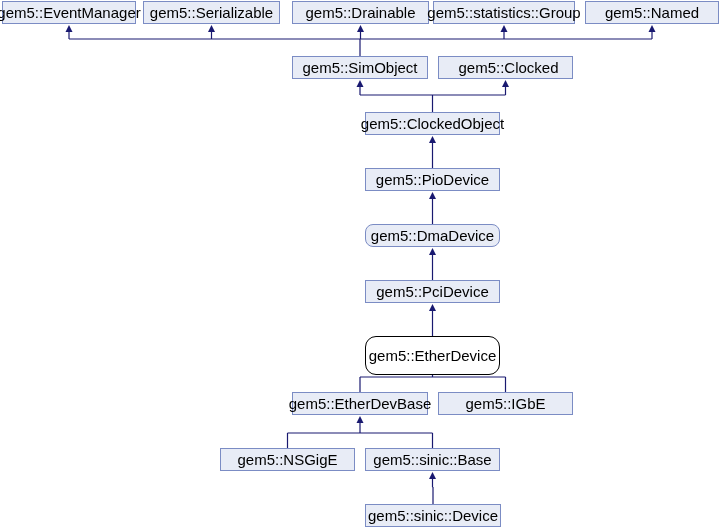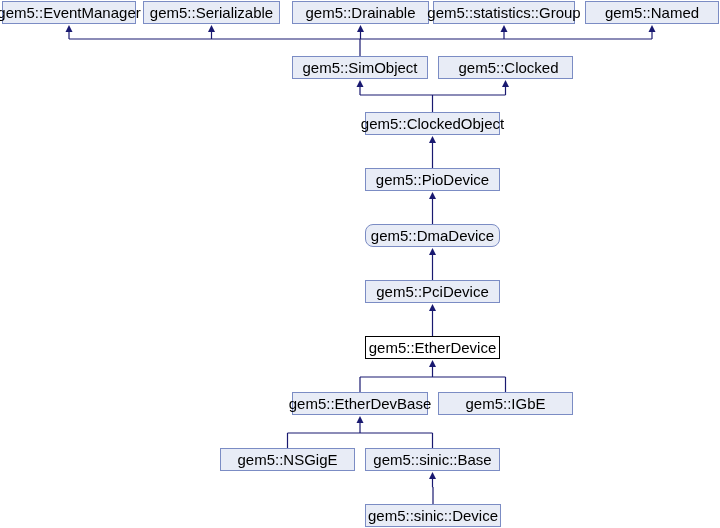--- a/index.html
+++ b/index.html
@@ -101,19 +101,19 @@
     <div class="node" style="left: 143px; top: 1px; width: 137px; height: 23px;">gem5::Serializable</div>
     <div class="node" style="left: 292px; top: 1px; width: 137px; height: 23px;">gem5::Drainable</div>
     <div class="node" style="left: 433px; top: 1px; width: 142px; height: 23px;">gem5::statistics::Group</div>
     <div class="node" style="left: 585px; top: 1px; width: 134px; height: 23px;">gem5::Named</div>
     <div class="node" style="left: 292px; top: 56px; width: 136px; height: 23px;">gem5::SimObject</div>
     <div class="node" style="left: 438px; top: 56px; width: 135px; height: 23px; padding-left: 6px;">gem5::Clocked</div>
     <div class="node" style="left: 365px; top: 112px; width: 135px; height: 23px;">gem5::ClockedObject</div>
     <div class="node" style="left: 365px; top: 168px; width: 135px; height: 23px;">gem5::PioDevice</div>
     <div class="node" style="left: 365px; top: 224px; width: 135px; height: 23px; border-radius: 8px;">gem5::DmaDevice</div>
     <div class="node" style="left: 365px; top: 280px; width: 135px; height: 23px;">gem5::PciDevice</div>
-    <div class="node node-highlight" style="left: 365px; top: 336px; width: 135px; height: 23px;">gem5::EtherDevice</div>
+    <div class="node node-highlight" style="left: 365px; top: 336px; width: 135px; height: 39px; border-radius: 11px;">gem5::EtherDevice</div>
     <div class="node" style="left: 292px; top: 392px; width: 136px; height: 23px;">gem5::EtherDevBase</div>
     <div class="node" style="left: 438px; top: 392px; width: 135px; height: 23px;">gem5::IGbE</div>
     <div class="node" style="left: 220px; top: 448px; width: 135px; height: 23px;">gem5::NSGigE</div>
     <div class="node" style="left: 365px; top: 448px; width: 135px; height: 23px;">gem5::sinic::Base</div>
     <div class="node" style="left: 365px; top: 504px; width: 136px; height: 23px;">gem5::sinic::Device</div>
   </div>
 
 </body></html>

